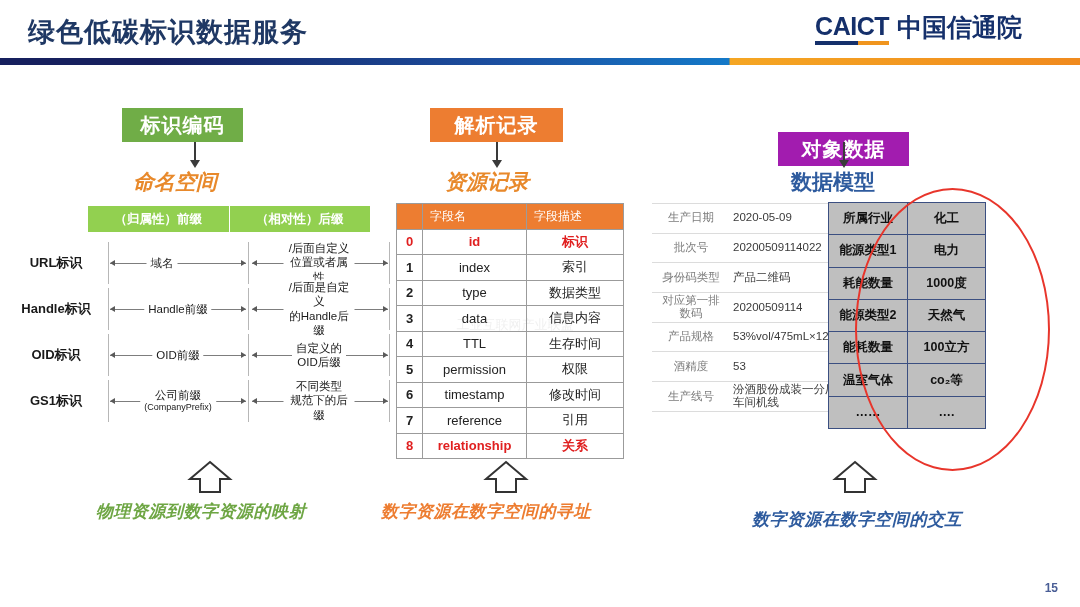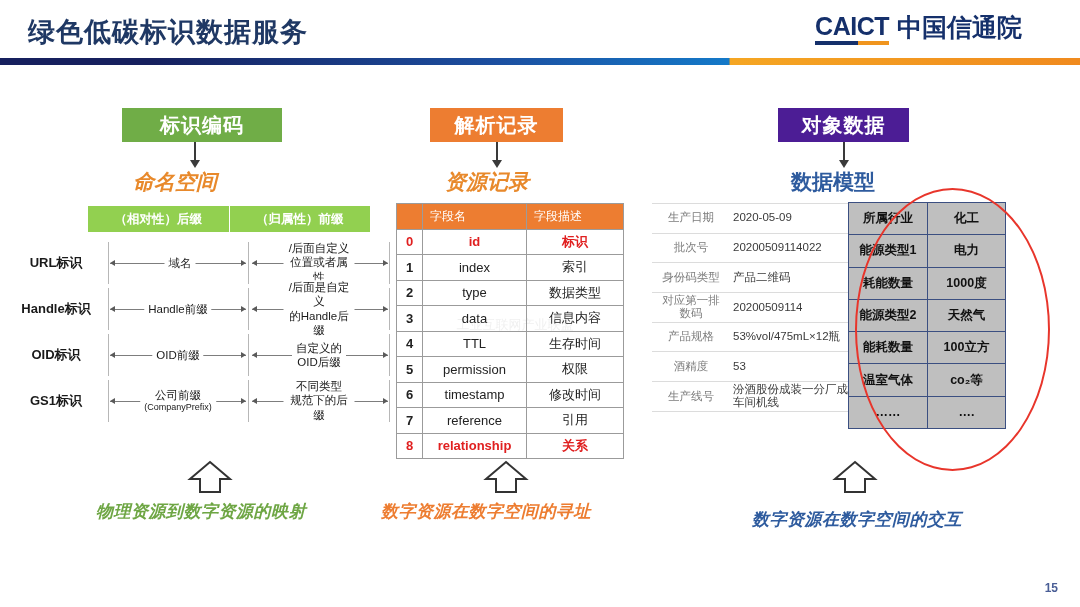--- a/index.html
+++ b/index.html
@@ -43,21 +43,21 @@
        #F5A623 67.6%, #F08A1E 100%);
   }
 
   
   .chip {
     position:absolute; display:flex; align-items:center; justify-content:center;
     color:#ffffff; font-weight:bold; font-size:20px; letter-spacing:1px;
   }
   .chip.green  { background:#70AD47; }
   .chip.orange { background:#ED7D31; }
-  .chip.dark   { background:#4c1d95; }
+  .chip.dark   { background:#a21caf;margin-top:24px; }
 
   .arrow-down {
     position:absolute; width:14px;
   }
   .arrow-down .shaft { width:1.6px; background:#3a3a3a; margin:0 auto; }
   .arrow-down .head {
     width:0;height:0;margin:0 auto;
     border-left:5.5px solid transparent; border-right:5.5px solid transparent;
     border-top:8px solid #3a3a3a;
   }
@@ -125,21 +125,21 @@
   }
   .od-table td {
     border-bottom:1px solid #dcdcdc; height:29.7px;
     font-size:11.5px; color:#3a3a3a; padding:0 3px; line-height:1.2;
   }
   .od-table td.k { width:78px; text-align:center; color:#7d7d7d; }
   .od-table td.v { text-align:left; color:#3a3a3a; }
   .od-table tr:first-child td { border-top:1px solid #dcdcdc; }
 
   .em-table {
-    position:absolute; left:848px; top:202px; width:158px;
+    position:absolute; left:828px; top:202px; width:158px;
     border-collapse:collapse; table-layout:fixed;
   }
   .em-table td {
     border:1px solid #3B4F81; height:32.3px; background:#BFBFBF;
     font-size:12.5px; font-weight:bold; color:#111; text-align:center; padding:0 2px;
   }
   .em-table td.k { width:79px; }
 
   .ellipse {
     position:absolute; left:855px; top:188px; width:195px; height:283px;
@@ -185,21 +185,21 @@
         <div class="u-blue"></div>
         <div class="u-orange"></div>
       </div>
     </div>
     <div class="logo-cn">中国信通院</div>
   </div>
 
   <div class="header-rule"></div>
 </div>
 
-<div class="chip green" style="left:122px; top:108px; width:160px; height:34px;">标识编码</div>
+<div class="chip green" style="left:122px; top:108px; width:121px; height:34px;">标识编码</div>
 <div class="arrow-down" style="left:188px; top:142px; height:26px;">
   <div class="shaft" style="height:18px;"></div>
     <div class="head"></div>
 </div>
 <div class="sub-title orange" style="left:133px; top:168px;">命名空间</div>
 
 <div class="chip orange" style="left:430px; top:108px; width:133px; height:34px;">解析记录</div>
 <div class="arrow-down" style="left:490px; top:142px; height:26px;">
   <div class="shaft" style="height:18px;"></div>
     <div class="head"></div>
@@ -207,39 +207,39 @@
 <div class="sub-title orange" style="left:445px; top:168px;">资源记录</div>
 
 <div class="chip dark" style="left:778px; top:108px; width:131px; height:34px;">对象数据</div>
 <div class="arrow-down" style="left:837px; top:142px; height:26px;">
   <div class="shaft" style="height:18px;"></div>
     <div class="head"></div>
 </div>
 <div class="sub-title blue" style="left:791px; top:168px;">数据模型</div>
 
 <div class="ns-header">
+  <div>（归属性）前缀</div>
   <div>（相对性）后缀</div>
-  <div>（归属性）前缀</div>
 </div>
 
 <div class="ns-rows">
 
   <div class="ns-row">
     <div class="ns-label">URL标识</div>
     <div class="ns-bar">
       <div class="ns-tick" style="left:0px;"></div>
       <div class="ns-tick" style="left:140px;"></div>
       <div class="ns-tick" style="left:281px;"></div>
       <div class="ns-line" style="left:2px;width:136px;"></div>
       <div class="ns-line" style="left:144px;width:136px;"></div>
       <div class="ns-ah-l" style="left:2px;"></div>
         <div class="ns-ah-r" style="left:133px;"></div>
       <div class="ns-ah-l" style="left:144px;"></div>
         <div class="ns-ah-r" style="left:275px;"></div>
-      <div class="ns-cell-text" style="left:72px;">域名</div>
+      <div class="ns-cell-text" style="left:54px;">域名</div>
       <div class="ns-cell-text" style="left:211px;">/后面自定义
 位置或者属性</div>
     </div>
   </div>
 
   <div class="ns-row">
     <div class="ns-label">Handle标识</div>
     <div class="ns-bar">
       <div class="ns-tick" style="left:0px;"></div>
       <div class="ns-tick" style="left:140px;"></div>

